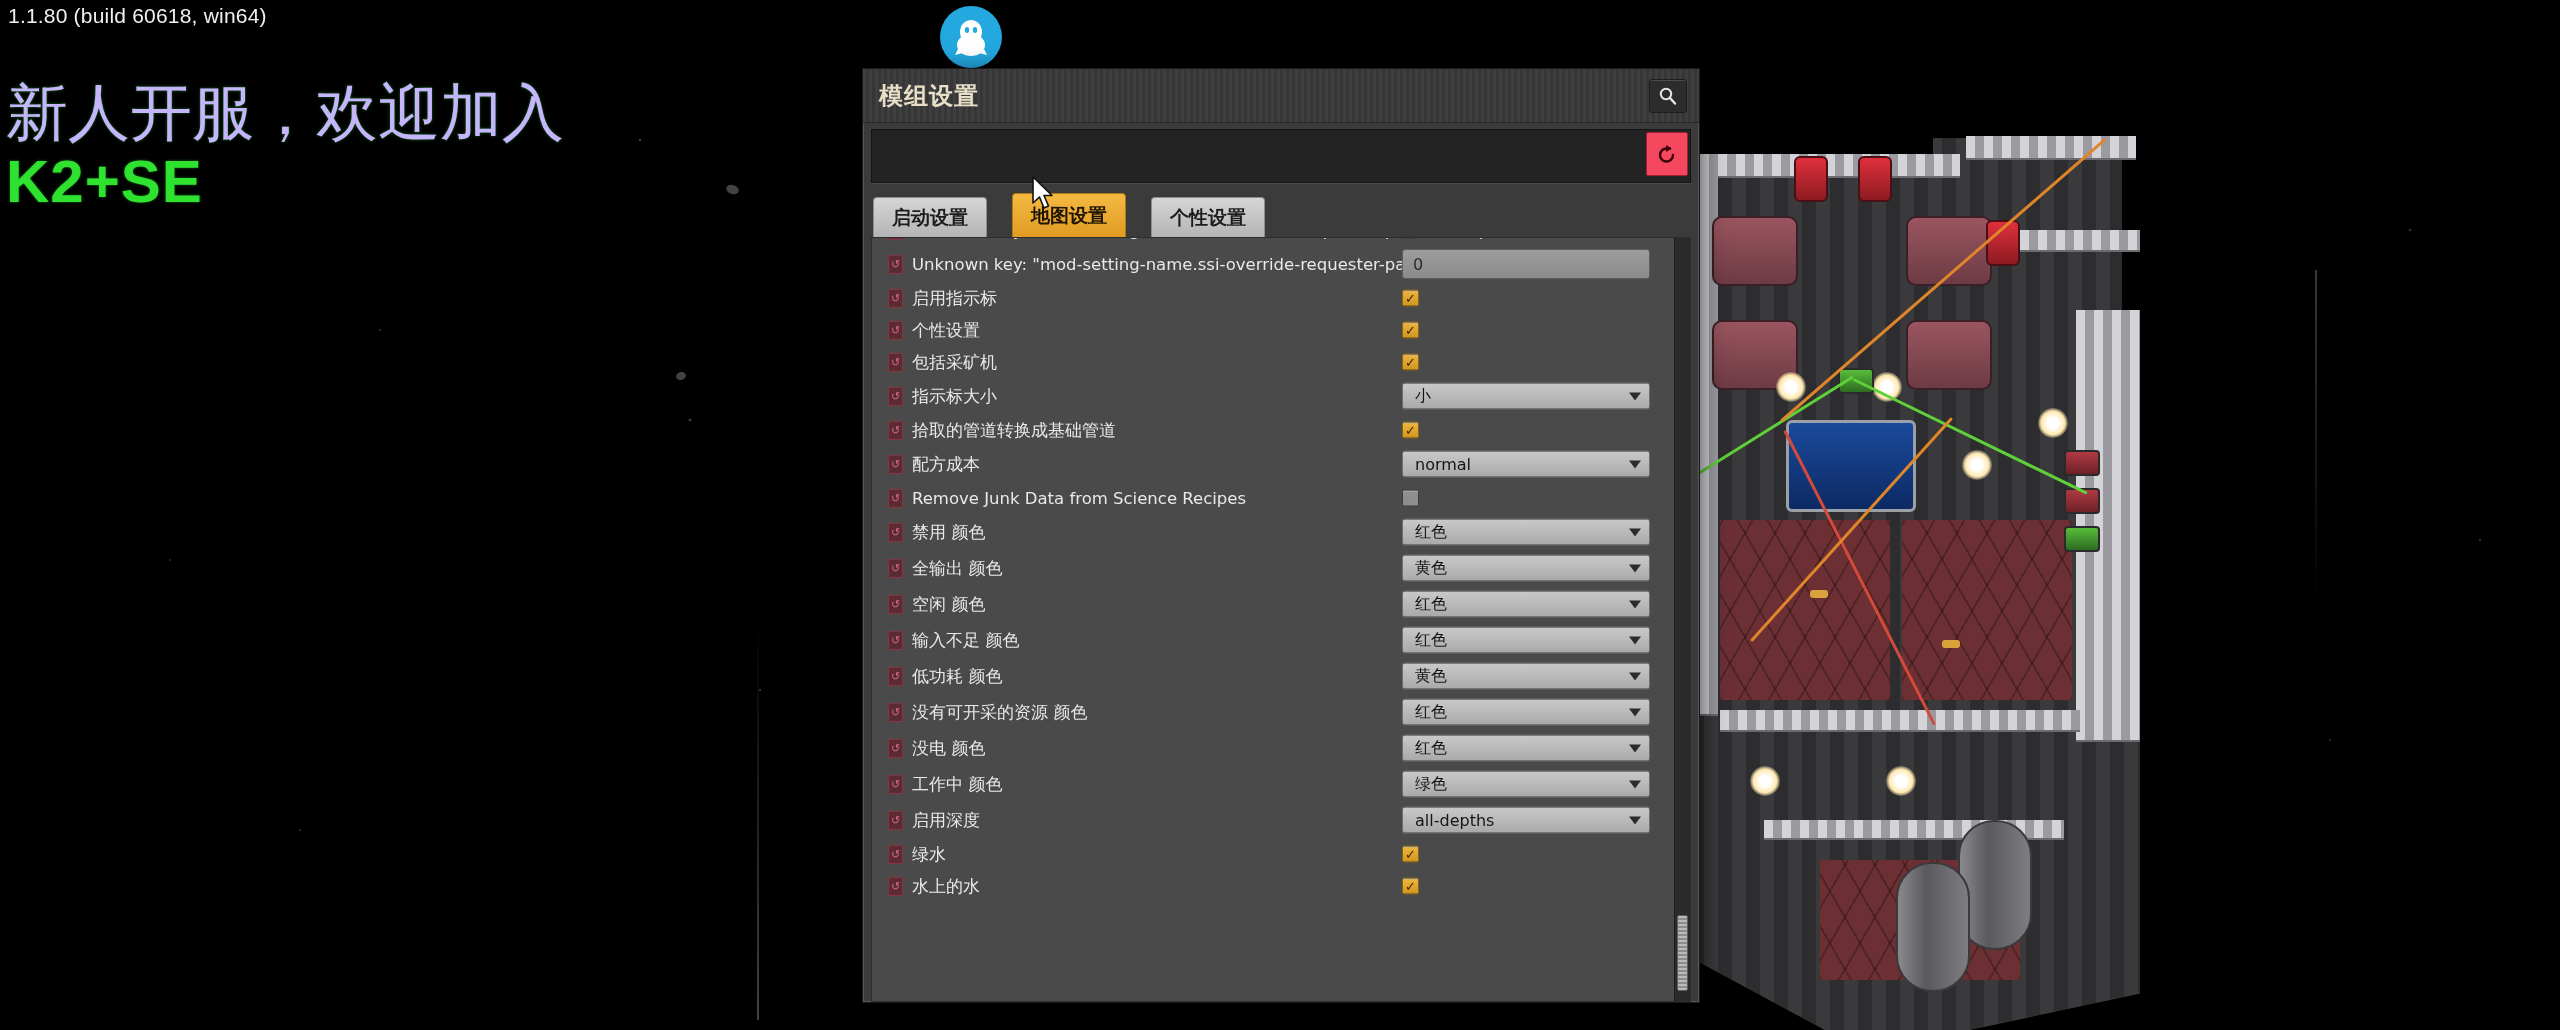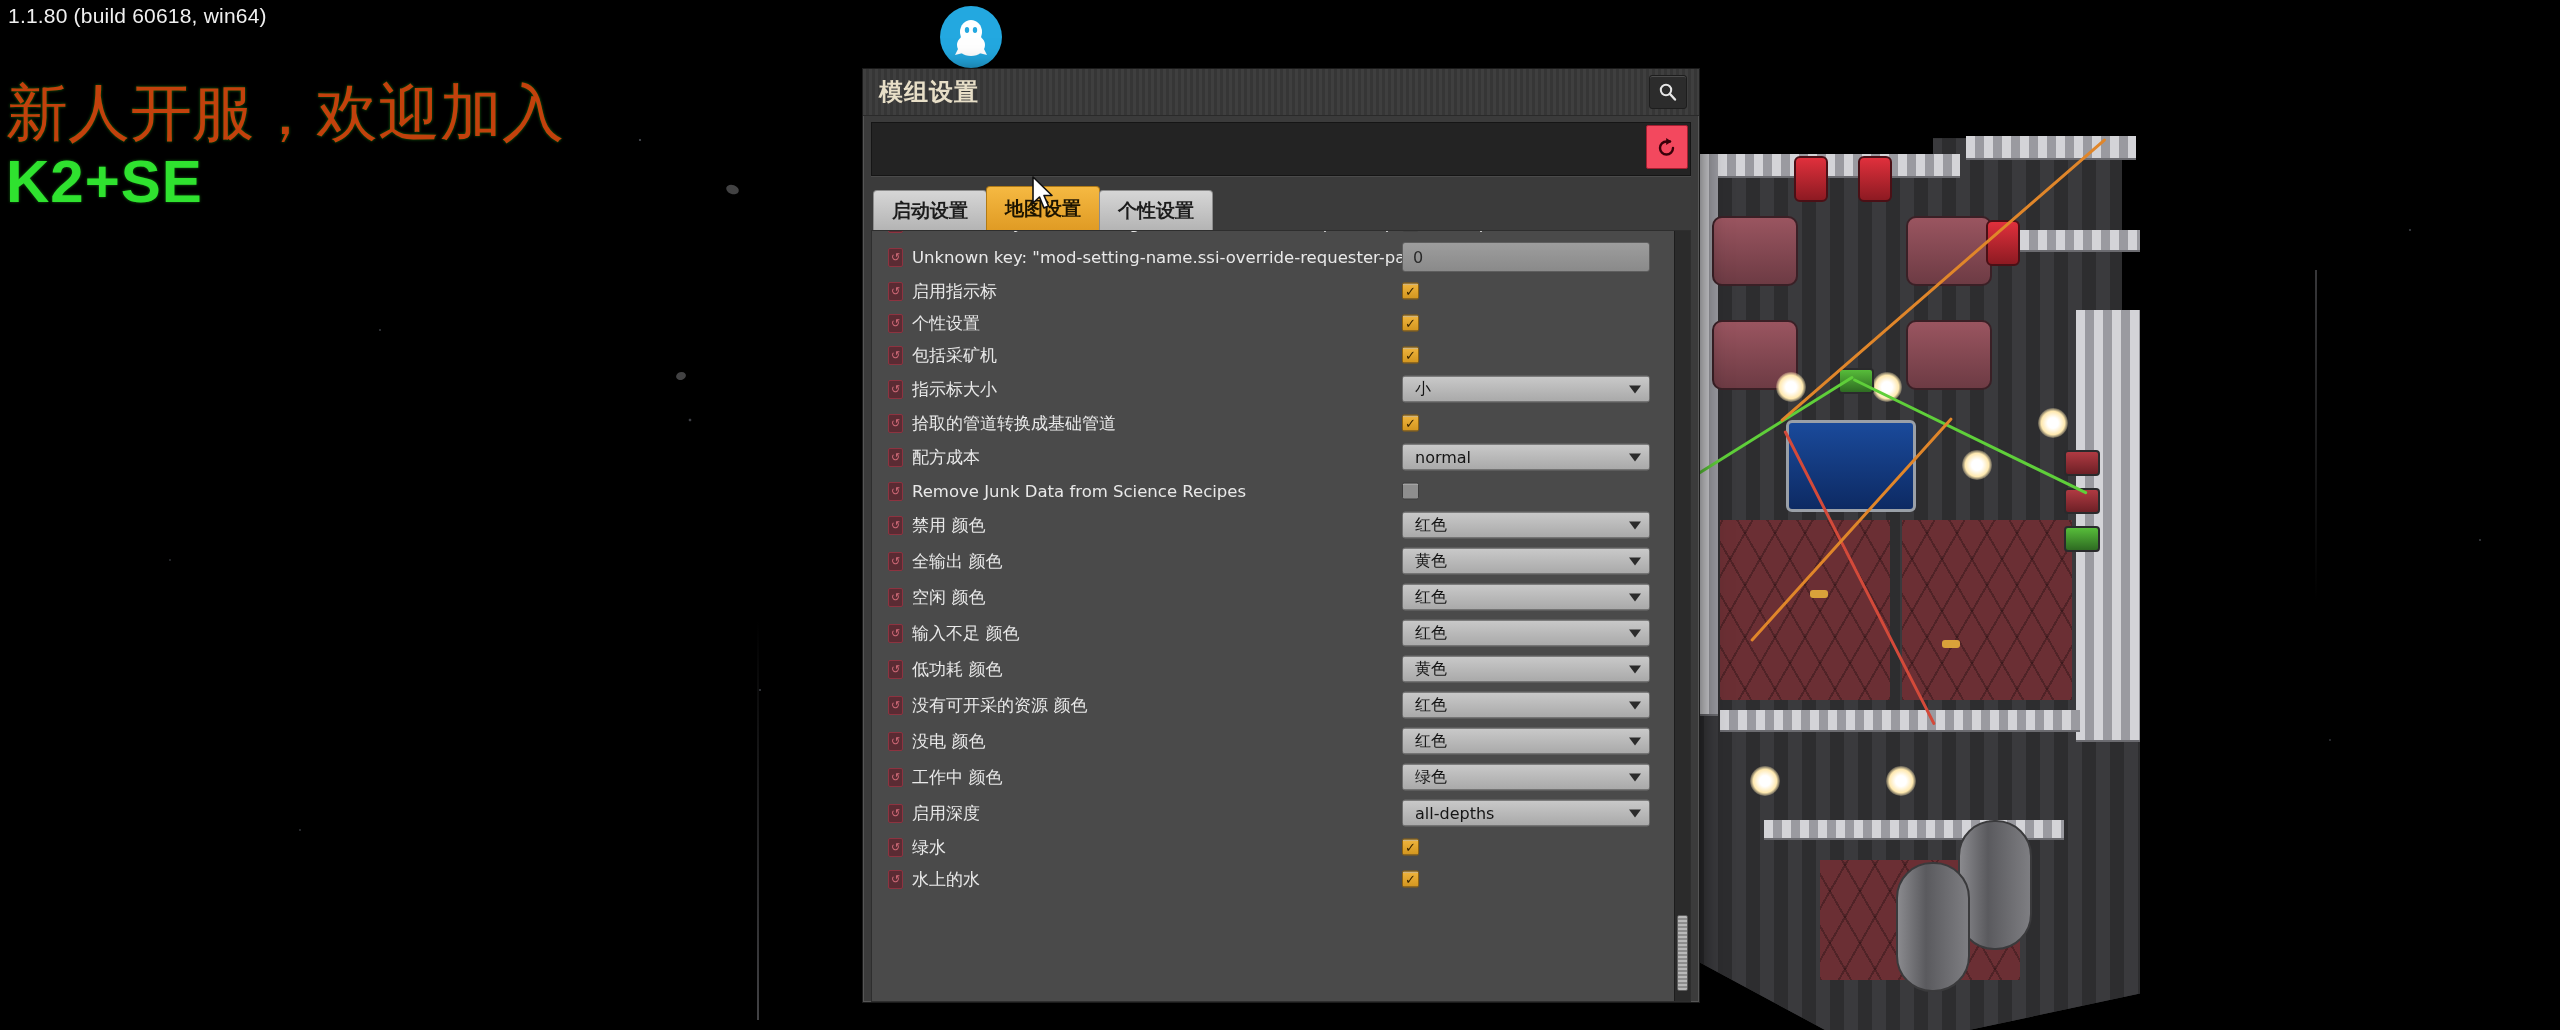--- a/index.html
+++ b/index.html
@@ -35,21 +35,21 @@
   .vline2 { position:absolute; left:2315px; top:270px; width:2px; height:330px;
            background:linear-gradient(180deg, rgba(110,110,115,.5), rgba(120,120,125,0)); }
 
   
   .version-text {
     position:absolute; left:8px; top:4px;
     color:#f0f0f0; font-size:21px; letter-spacing:.2px;
   }
   .promo-line1 {
     position:absolute; left:6px; top:82px;
-    color:#c2410c; font-size:62px; font-weight:400; line-height:1;
+    color:#c4b5fd; font-size:62px; font-weight:400; line-height:1;
     font-family:"DejaVu Sans","Liberation Sans",sans-serif;
     text-shadow:0 0 3px rgba(40,220,40,.5);
     white-space:nowrap;
   }
   .promo-line2 {
     position:absolute; left:6px; top:152px;
     color:#2fe22f; font-size:60px; font-weight:600; line-height:1;
     letter-spacing:1px;
     text-shadow:0 0 3px rgba(40,220,40,.5);
   }
@@ -132,21 +132,21 @@
 
   
   .dialog {
     position:absolute; left:862px; top:68px; width:838px; height:935px;
     background:#3b3b3b;
     border:1px solid #1b1b1b;
     box-shadow:0 0 0 1px #565656 inset, 0 6px 24px rgba(0,0,0,.7);
     display:flex; flex-direction:column;
   }
   .dlg-titlebar {
-    height:47px; position:relative; flex:0 0 auto;
+    height:54px; position:relative; flex:0 0 auto;
     display:flex; align-items:center;
     padding:0 12px 0 16px;
     background:repeating-linear-gradient(90deg,#3f3f3f 0 3px,#363636 3px 6px);
     border-bottom:1px solid #2a2a2a;
     gap:12px;
   }
   .dlg-title {
     color:#e8dfc8; font-size:24px; font-weight:700;
     font-family:"DejaVu Sans","Liberation Sans",sans-serif;
     letter-spacing:1px; z-index:2;
@@ -164,21 +164,21 @@
     box-shadow:0 1px 0 #4a4a4a;
     flex:0 0 auto;
   }
   .reset-btn {
     position:absolute; right:2px; top:2px; width:42px; height:44px;
     background:#f3485e; border:1px solid #a31f31; border-radius:2px;
     display:flex; align-items:center; justify-content:center;
   }
   .tabs-row {
     margin:10px 0 0 10px; display:flex; align-items:flex-end;
-    height:44px; flex:0 0 auto; position:relative; z-index:3;
+    height:44px; flex:0 0 auto; position:relative; z-index:3;gap:26px;
   }
   .tab {
     height:40px; min-width:104px; padding:0 18px;
     display:flex; align-items:center; justify-content:center;
     color:#1c1c1c; font-size:19px; font-weight:700;
     font-family:"DejaVu Sans","Liberation Sans",sans-serif;
     background:linear-gradient(180deg,#d6d6d6,#b4b4b4);
     border:1px solid #8d8d8d; border-bottom:none;
     border-radius:4px 4px 0 0;
     margin-right:-1px;

